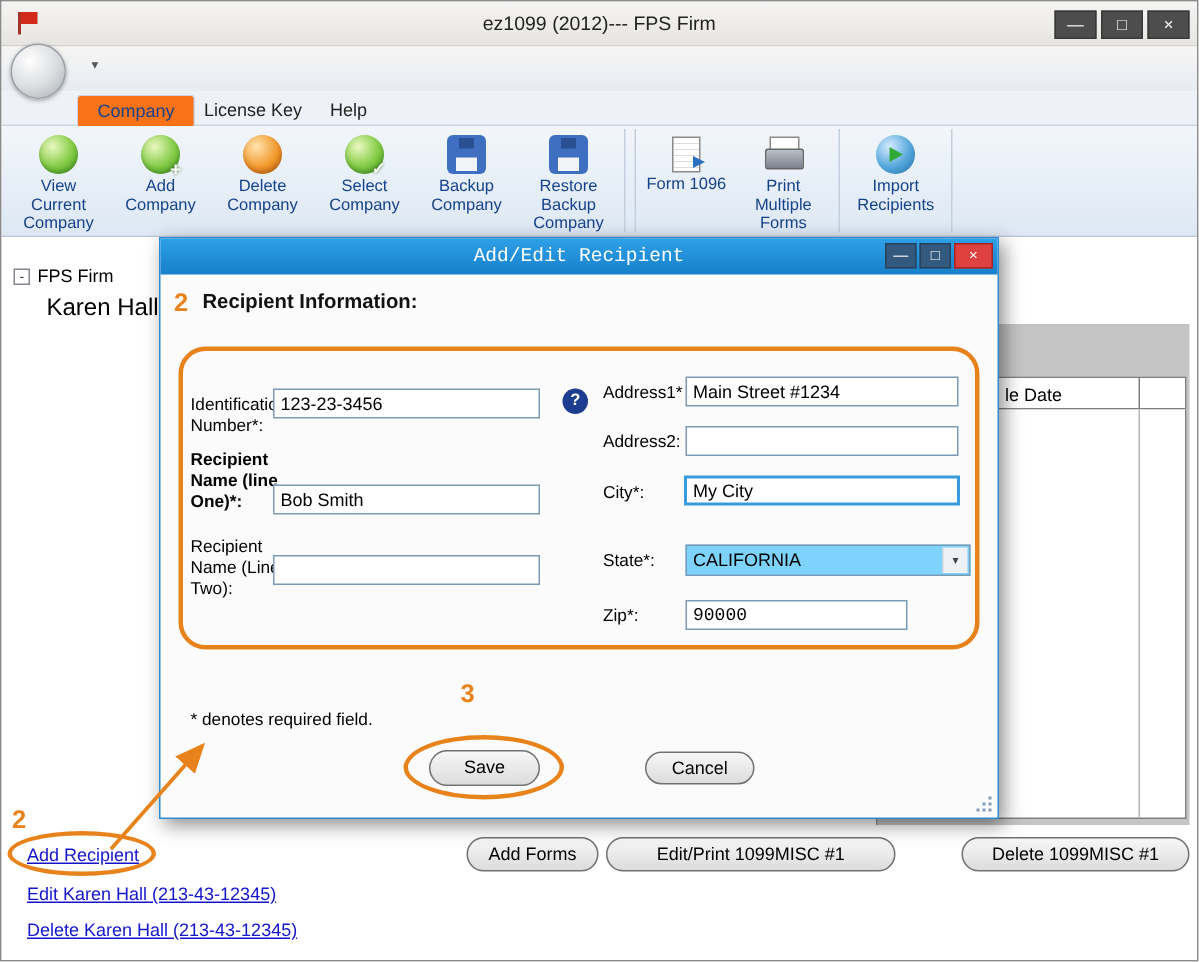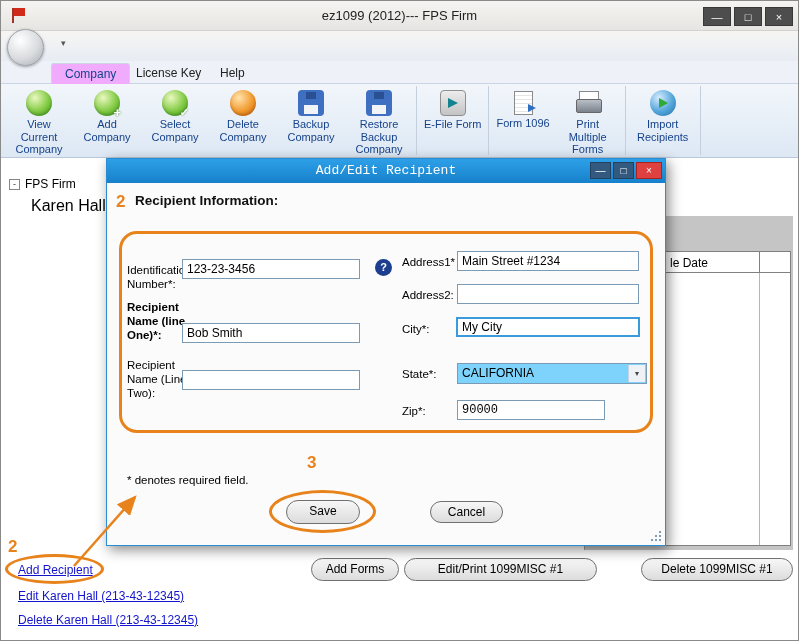--- a/index.html
+++ b/index.html
@@ -16,21 +16,21 @@
 
   
   .qrow { position:absolute; top:30px; left:0; right:0; height:30px; background:linear-gradient(#f6f5f3,#e7ecf3); }
   .orb { position:absolute; left:6px; top:28px; width:37px; height:37px; border-radius:50%; z-index:4;
          background:radial-gradient(circle at 35% 30%, #ffffff, #d9dbde 55%, #a6abb1); border:1px solid #99a0a7; box-shadow:0 1px 3px rgba(0,0,0,.35); }
   .qarrow { position:absolute; left:60px; top:37px; font-size:9px; color:#555; cursor:default; }
 
   
   .tabs { position:absolute; top:60px; left:0; right:0; height:23px; background:#eef2f8; border-bottom:1px solid #c9d5e4; }
   .tab { position:absolute; top:2px; height:21px; line-height:20px; padding:0 13px; font-size:12px; color:#222; cursor:default; }
-  .tab.active { background:#f0abfc; border:1px solid #c9d5e4; border-bottom:none; border-radius:3px 3px 0 0; color:#15428b; }
+  .tab.active { background:#f97316; border:1px solid #c9d5e4; border-bottom:none; border-radius:3px 3px 0 0; color:#15428b; }
   .tab.t1 { left:50px; } .tab.t2 { left:122px; } .tab.t3 { left:206px; }
 
   
   .ribbon { position:absolute; top:83px; left:0; right:0; height:74px; background:linear-gradient(#f2f6fb,#dde8f4);
             border-bottom:1px solid #b9c7d8; display:flex; align-items:stretch; padding:0 4px; }
   .rbtn { display:flex; flex-direction:column; align-items:center; padding:2px 4px; cursor:default; }
   .rbtn .lbl { font-size:11px; line-height:12.5px; color:#15428b; text-align:center; max-width:60px; }
   .rsep { width:1px; background:#c3cfdd; margin:2px 3px; }
 
   .ic { width:26px; height:26px; margin:4px auto 2px; position:relative; border-radius:50%; flex:none; }
@@ -161,40 +161,36 @@
   <div class="ribbon">
     <div class="rbtn">
       <div class="ic ic-green"></div>
       <div class="lbl">View Current Company</div>
     </div>
     <div class="rbtn">
       <div class="ic ic-green ic-add"></div>
       <div class="lbl">Add Company</div>
     </div>
     <div class="rbtn">
+      <div class="ic ic-orange"></div>
+      <div class="lbl">Delete Company</div>
+    </div>
+    <div class="rbtn">
       <div class="ic ic-green ic-select"></div>
       <div class="lbl">Select Company</div>
     </div>
     <div class="rbtn">
-      <div class="ic ic-orange"></div>
-      <div class="lbl">Delete Company</div>
-    </div>
-    <div class="rbtn">
       <div class="ic ic-disk"></div>
       <div class="lbl">Backup Company</div>
     </div>
     <div class="rbtn">
       <div class="ic ic-disk"></div>
       <div class="lbl">Restore Backup Company</div>
     </div>
     <div class="rsep"></div>
-    <div class="rbtn">
-      <div class="ic ic-efile"></div>
-      <div class="lbl">E-File Form</div>
-    </div>
     <div class="rsep"></div>
     <div class="rbtn">
       <div class="ic ic-form"></div>
       <div class="lbl">Form 1096</div>
     </div>
     <div class="rbtn">
       <div class="ic ic-print"></div>
       <div class="lbl">Print Multiple Forms</div>
     </div>
     <div class="rsep"></div>

